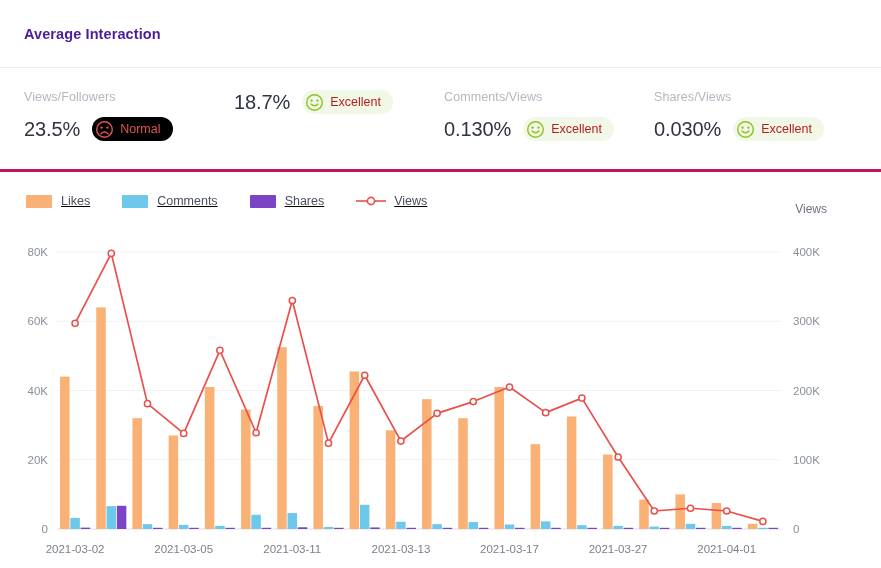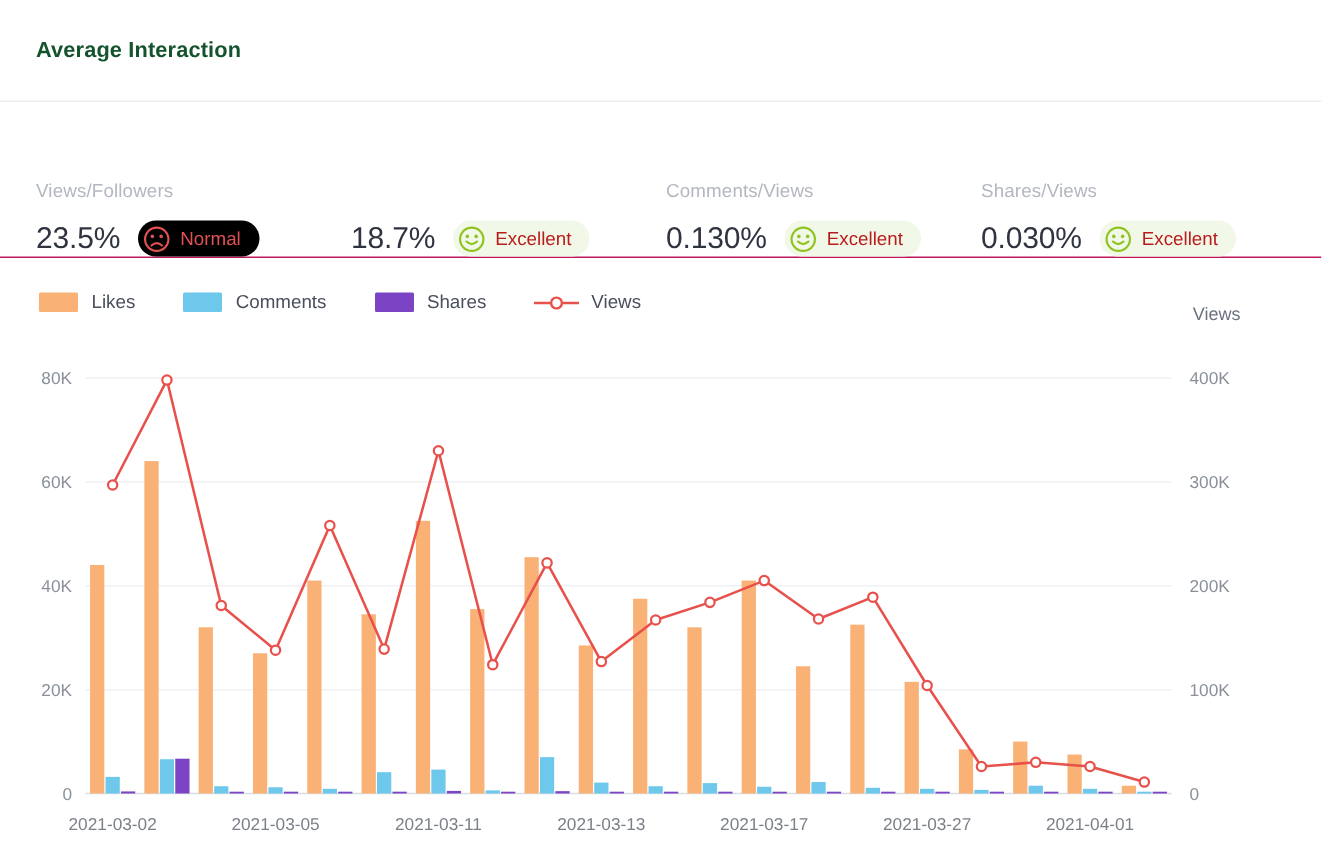--- a/index.html
+++ b/index.html
@@ -18,31 +18,31 @@
   
   .header {
     height: 68px;
     display: flex;
     align-items: center;
     padding-left: 24px;
     border-bottom: 1px solid #eeeeee;
   }
   .header-title {
     font-size: 14.5px;
-    color: #14532d;
+    color: #4c1d95;
     font-weight: bold;
     letter-spacing: .1px;
   }
   
   .metrics {
     height: 104px;
     display: flex;
-    align-items: flex-end;
+    align-items: flex-start;
     padding: 22px 0 0 24px;
-    border-bottom: 1px solid #be185d;
+    border-bottom: 3px solid #be185d;
   }
   .metric {
     width: 210px;
     display: flex;
     flex-direction: column;
   }
   .metric-label {
     font-size: 12.5px;
     color: #b3b7bf;
     margin-bottom: 13px;
@@ -76,22 +76,23 @@
   
   .legend {
     position: absolute;
     top: 194px;
     left: 26px;
     display: flex;
     align-items: center;
   }
   .legend-item {
     display: flex;
-    align-items: flex-end;
+    align-items: center;
     margin-right: 32px;
+    text-decoration: underline;
   }
   .legend-swatch {
     width: 26px; height: 13px;
     border-radius: 1px;
     margin-right: 9px;
   }
   .legend-label {
     font-size: 12.5px;
     color: #4a4f5c;
   }

